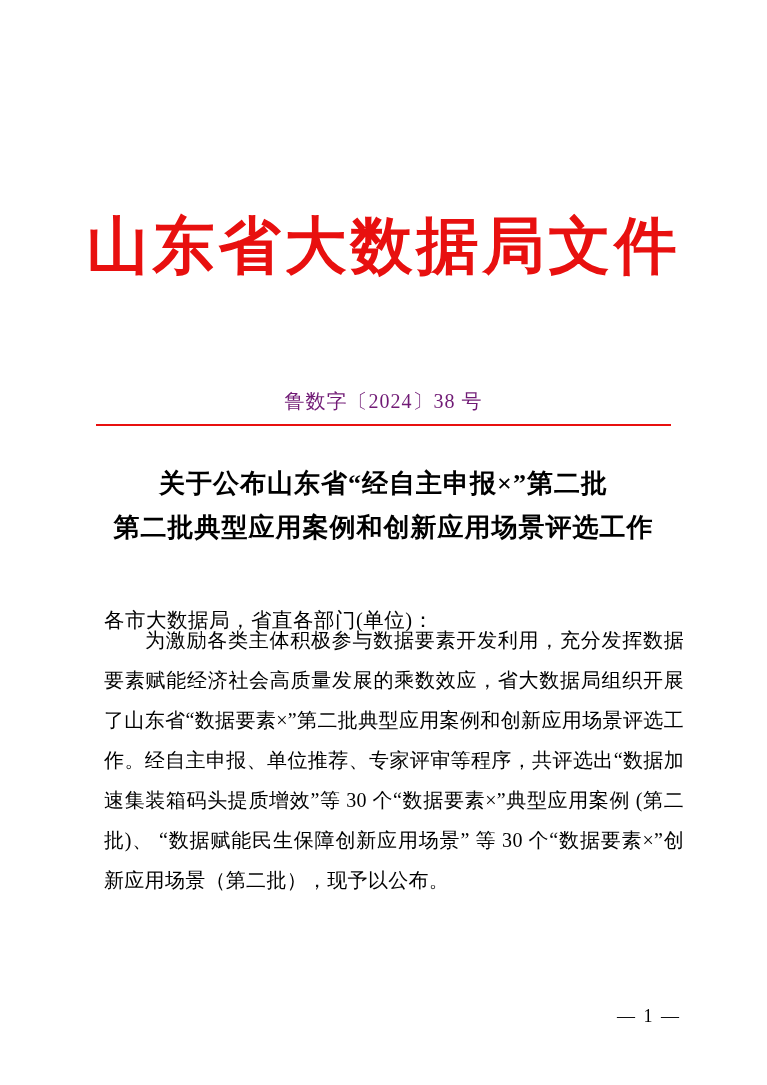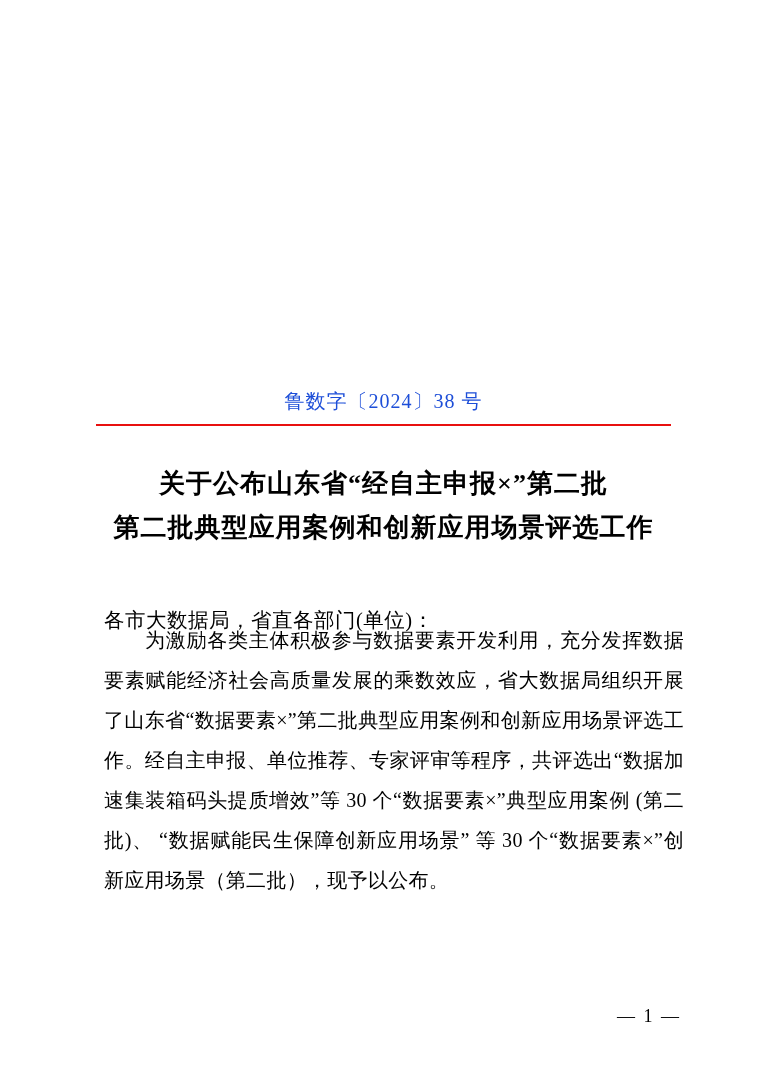--- a/index.html
+++ b/index.html
@@ -37,21 +37,21 @@
     white-space: nowrap;
   }
   .doc-number {
     position: absolute;
     top: 388px;
     left: 0;
     right: 0;
     text-align: center;
     font-size: 20px;
     letter-spacing: 1px;
-    color: #1d4ed8;
+    color: #701a75;
   }
   .red-rule {
     position: absolute;
     top: 424px;
     left: 96px;
     width: 575px;
     height: 2px;
     background: #e8100f;
   }
   .doc-title {
@@ -93,20 +93,23 @@
     right: 86px;
     font-size: 18px;
     letter-spacing: 2px;
   }
 </style>
 </head>
 <body>
 
 <div class="page">
 
+  <div class="doc-header">
+    <div class="doc-header-title">山东省大数据局文件</div>
+  </div>
 
   <div class="doc-number">鲁数字〔2024〕38 号</div>
 
   <div class="red-rule"></div>
 
   <div class="doc-title">
     <div>关于公布山东省“经自主申报×”第二批</div>
     <div>第二批典型应用案例和创新应用场景评选工作</div>
   </div>
 

